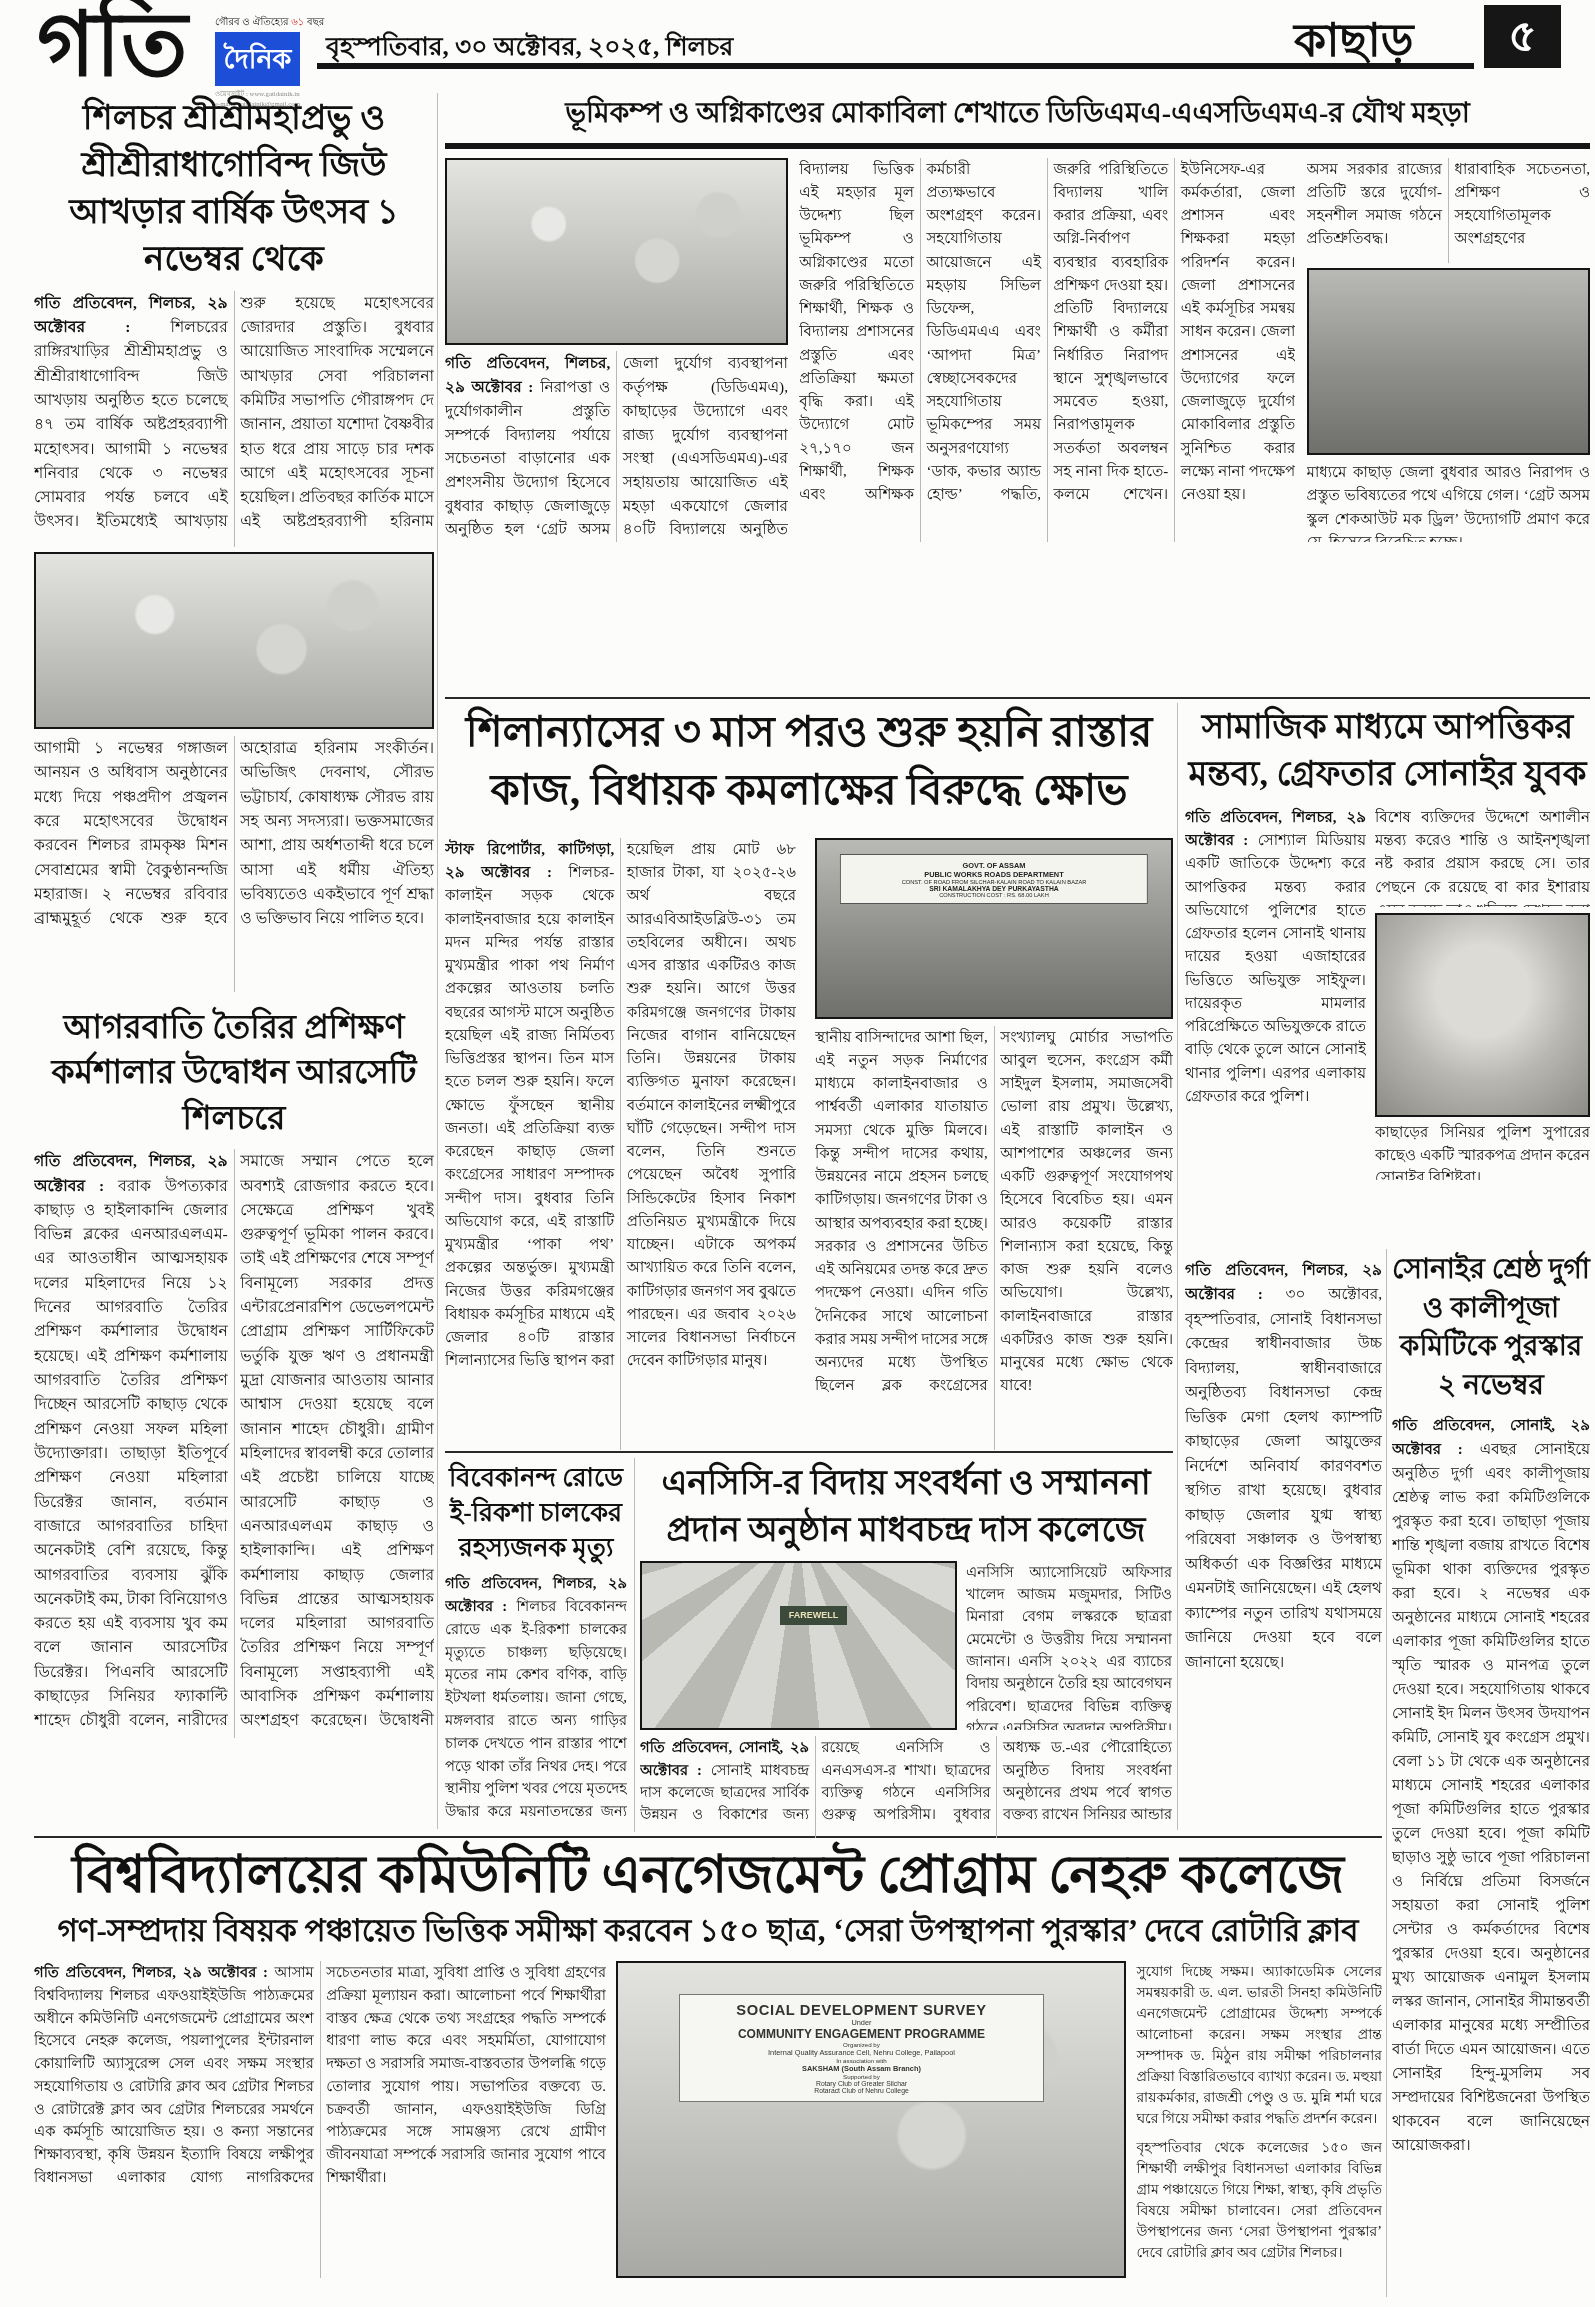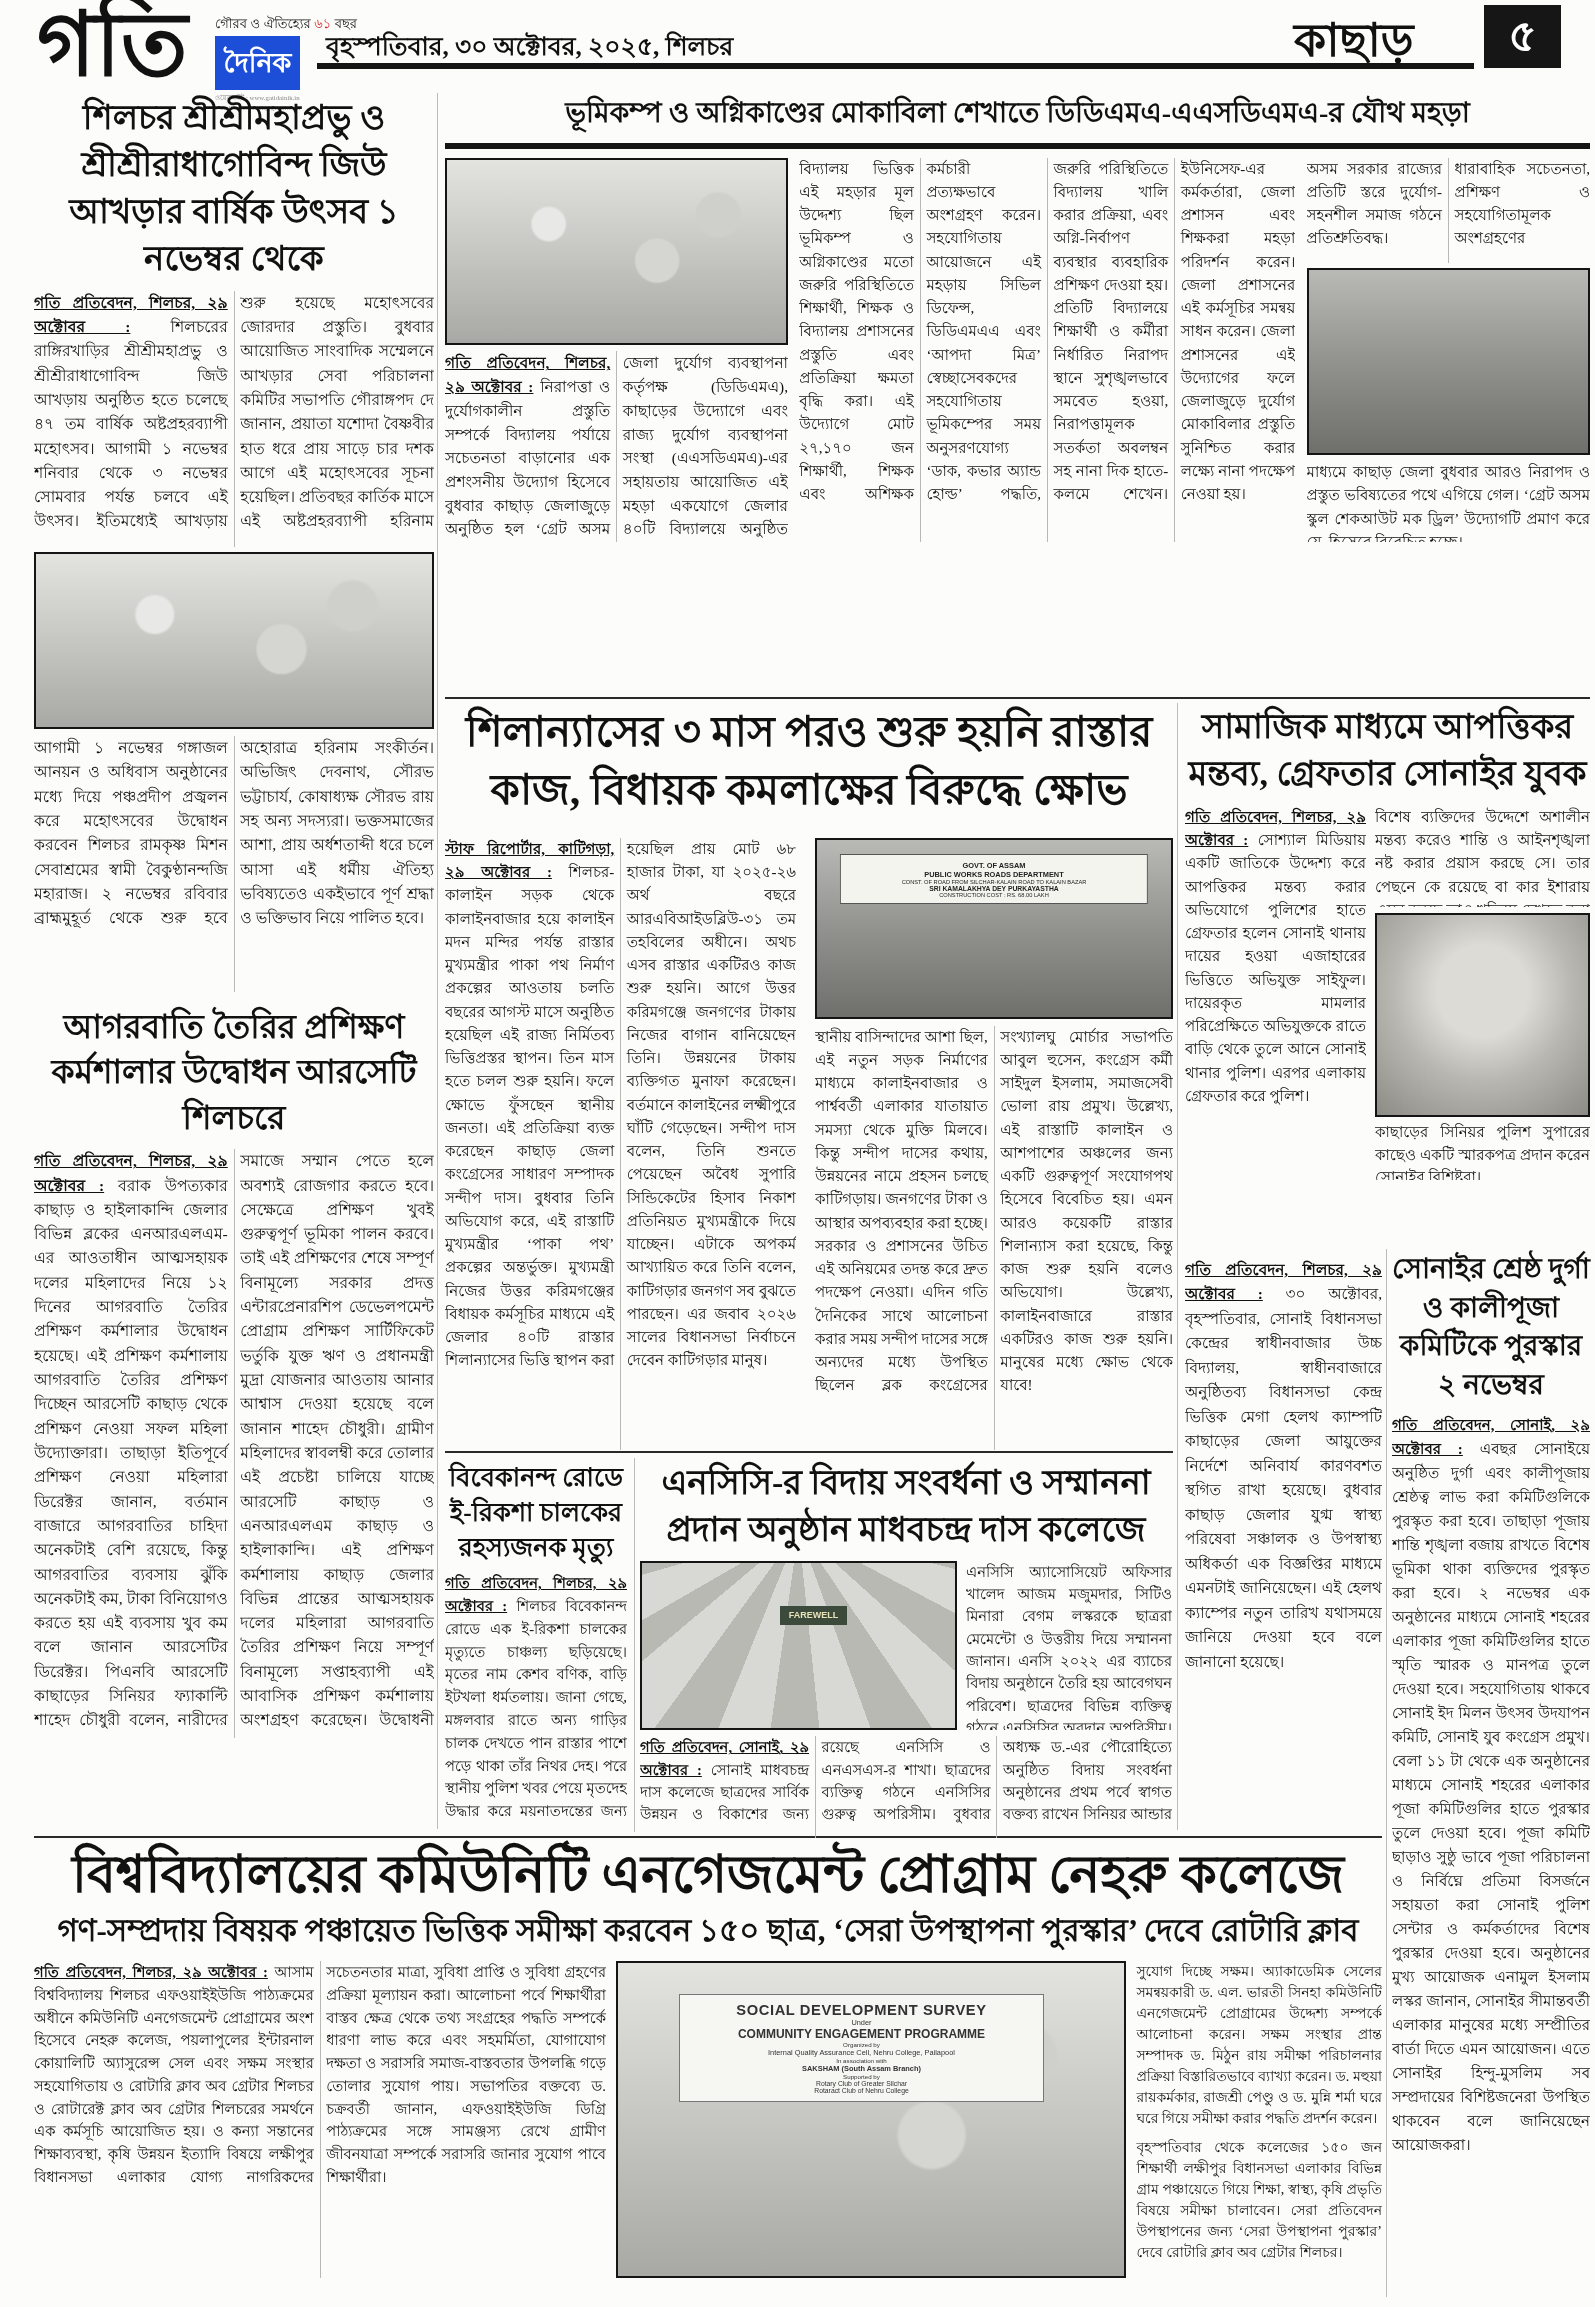--- a/index.html
+++ b/index.html
@@ -5,21 +5,21 @@
   html,body{margin:0;padding:0;background:#777;}
   #page{position:relative;width:1595px;height:2307px;background:#fcfcfa;color:#111;
         font-family:"Liberation Serif","DejaVu Serif",serif;overflow:hidden;}
   .abs{position:absolute;}
   .headline{font-weight:bold;text-align:center;line-height:1.38;letter-spacing:0;}
   .kicker{font-weight:bold;text-align:center;}
   .bodytext{text-align:justify;overflow:hidden;}
   .cols2{column-count:2;column-gap:12.5px;column-rule:0.6px solid #b9b9b4;}
   .cols3{column-count:3;column-gap:12.5px;column-rule:0.6px solid #b9b9b4;}
   .cols4{column-count:4;column-gap:12.5px;column-rule:0.6px solid #b9b9b4;}
-  .byline{font-weight:bold;text-decoration:underline;}
+  .byline{font-weight:bold;}
   .photo{position:relative;border:2.3px solid #151515;background:
      radial-gradient(circle at 30% 35%, #e8e8e6 0 6%, transparent 7%),
      radial-gradient(circle at 62% 55%, #d5d5d2 0 9%, transparent 10%),
      radial-gradient(circle at 80% 30%, #cfcfcc 0 7%, transparent 8%),
      linear-gradient(180deg,#e3e3e0 0%,#c9c9c5 45%,#a8a8a4 100%);
      box-sizing:border-box;overflow:hidden;}
   .photo.dark{background:linear-gradient(180deg,#b9b9b5 0%,#8e8e8a 55%,#6f6f6b 100%);}
   .sign{position:absolute;left:50%;top:12%;transform:translateX(-50%);background:#f4f4ef;
         border:1.1px solid #555;padding:5.7px 8px;text-align:center;color:#222;
         font-family:"Liberation Sans","DejaVu Sans",sans-serif;}
@@ -42,21 +42,21 @@
             font-family:"Liberation Sans","DejaVu Sans",sans-serif;font-weight:bold;}
 </style>
 </head>
 <body>
 
 <div id="page">
 
   <div class="abs masthead-logo" style="left:37px;top:1.1px;font-size:89px;">গতি</div>
 
   <div class="abs" style="left:215px;top:13.6px;width:89px;">
-    <div style="font-size:13px;white-space:nowrap;font-family:'Liberation Sans','DejaVu Sans',sans-serif;">
+    <div style="font-size:10px;white-space:nowrap;font-family:'Liberation Sans','DejaVu Sans',sans-serif;">
       <span>গৌরব ও ঐতিহ্যের </span><span class="red">৬১</span><span> বছর</span>
     </div>
     <div class="logo-box" style="width:85px;height:54px;font-size:27px;line-height:54px;margin-top:1.1px;">দৈনিক</div>
     <div class="graytxt" style="font-size:6.8px;margin-top:2.3px;white-space:nowrap;">ওয়েবসাইট : www.gatidainik.in</div>
     <div class="graytxt" style="font-size:6.8px;white-space:nowrap;">e-mail : gatidainik@gmail.com</div>
   </div>
 
   <div class="abs" style="left:326px;top:27px;font-size:25px;font-weight:bold;">বৃহস্পতিবার, ৩০ অক্টোবর, ২০২৫, শিলচর</div>
 
   <div class="abs hrule" style="left:317px;top:63px;width:1157px;height:6.2px;"></div>

